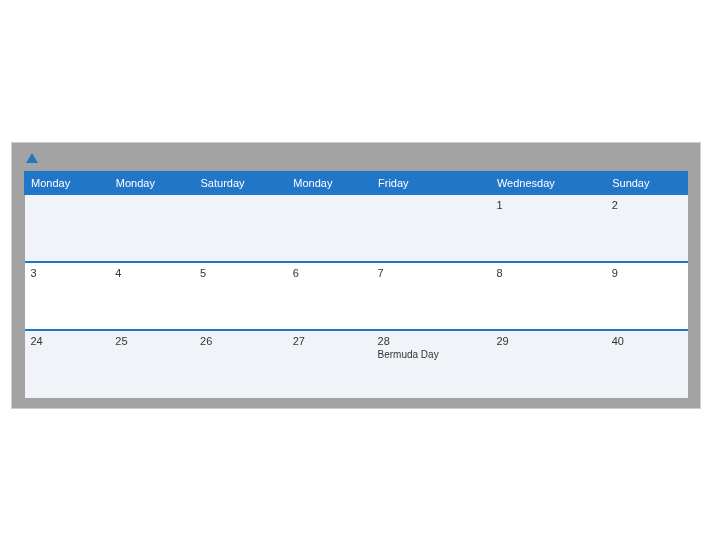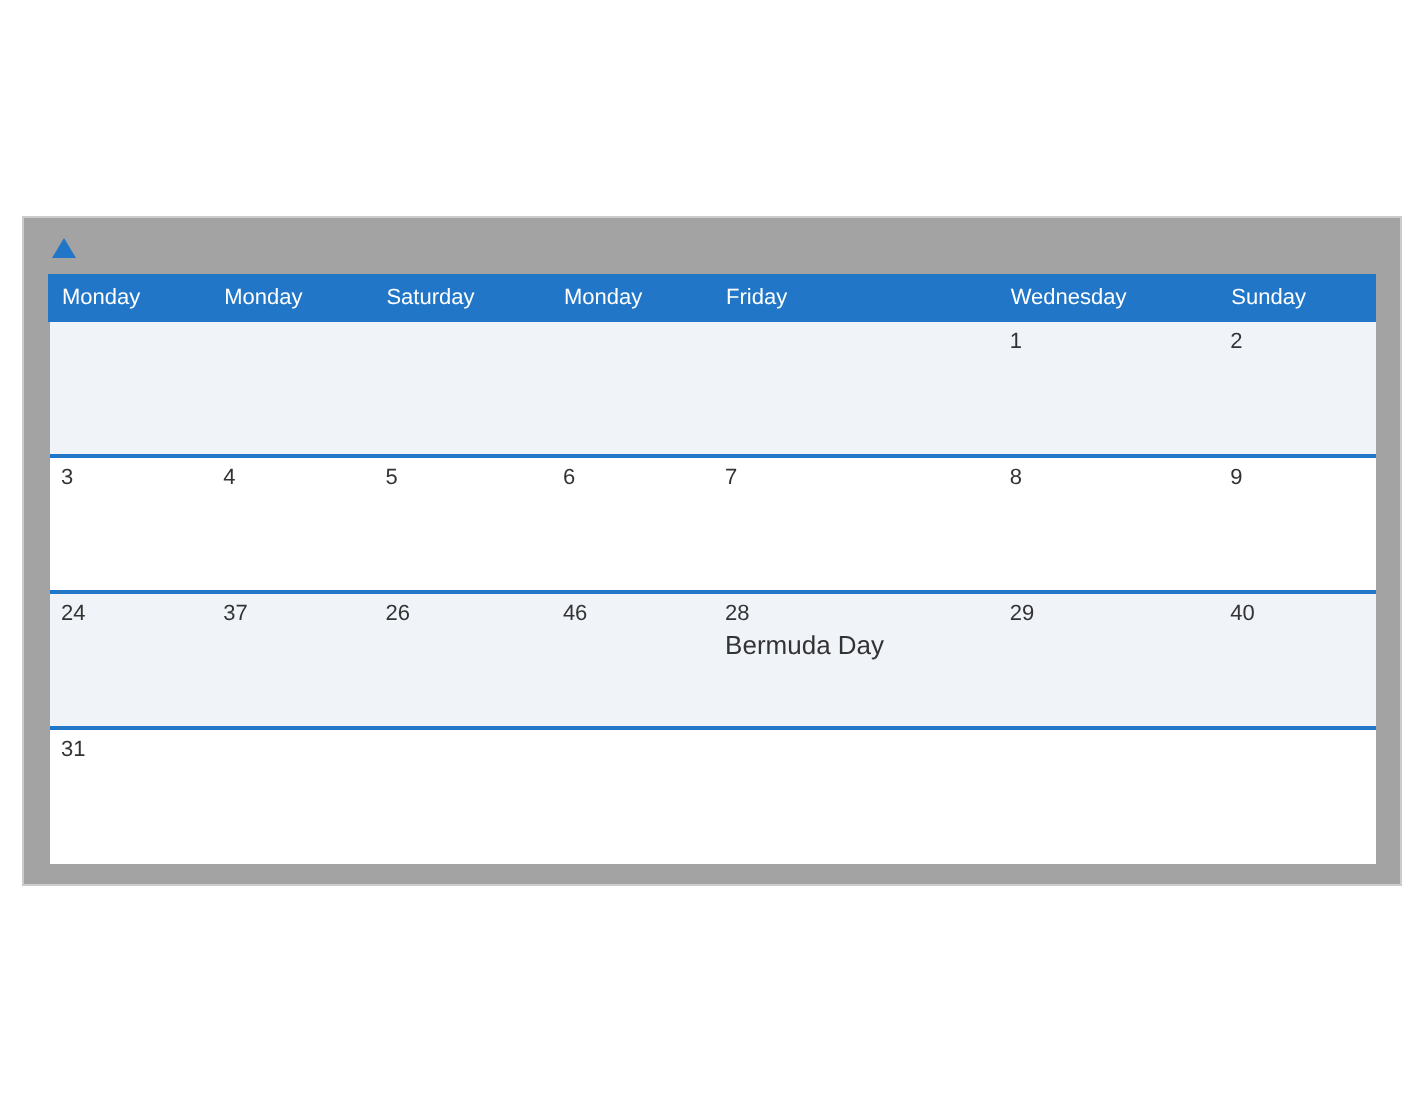--- a/index.html
+++ b/index.html
@@ -93,21 +93,21 @@
     }
     .calendar-grid tbody tr:nth-child(even) td {
       background: #fff;
     }
     .day-number {
       font-size: 11px;
       font-weight: normal;
       color: #333;
     }
     .holiday-label {
-      font-size: 13px;
+      font-size: 10px;
       color: #333;
       margin-top: 2px;
     }
     .logo-row {
       display: flex;
       flex-direction: row;
       align-items: flex-end;
     }
   </style>
 </head>
@@ -173,45 +173,34 @@
           </td>
           <td>
             <div class="day-number">9</div>
           </td>
         </tr>
         <tr>
           <td>
             <div class="day-number">24</div>
           </td>
           <td>
-            <div class="day-number">37</div>
+            <div class="day-number">25</div>
           </td>
           <td>
             <div class="day-number">26</div>
           </td>
           <td>
-            <div class="day-number">46</div>
+            <div class="day-number">27</div>
           </td>
           <td>
             <div class="day-number">28</div>
             <div class="holiday-label">Bermuda Day</div>
           </td>
           <td>
             <div class="day-number">29</div>
           </td>
           <td>
             <div class="day-number">40</div>
           </td>
-        </tr>
-        <tr>
-          <td>
-            <div class="day-number">31</div>
-          </td>
-          <td></td>
-          <td></td>
-          <td></td>
-          <td></td>
-          <td></td>
-          <td></td>
         </tr>
       </tbody>
   </table>
 </div>
 
 </body></html>

